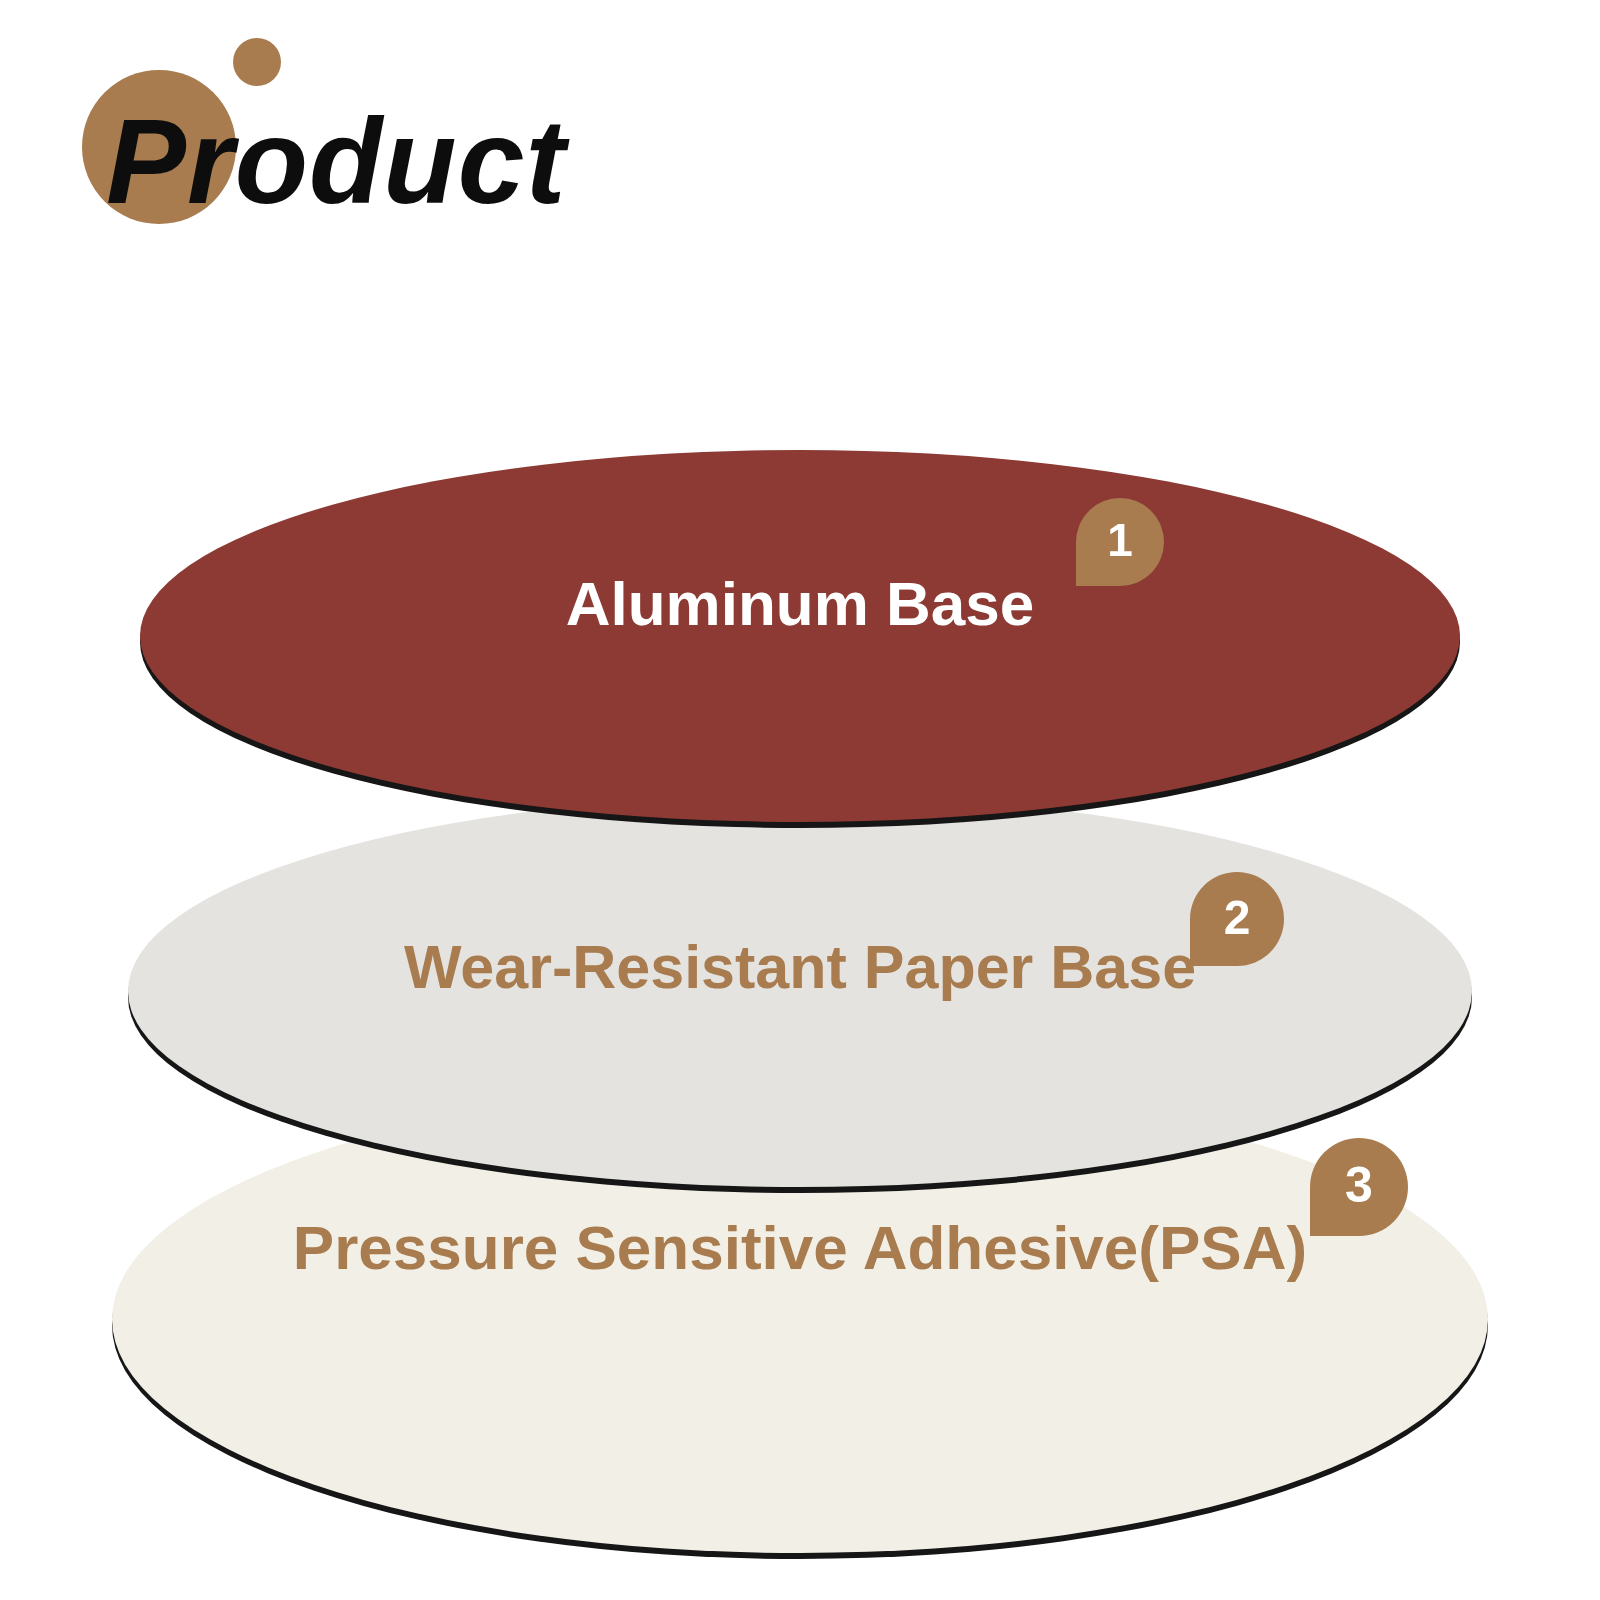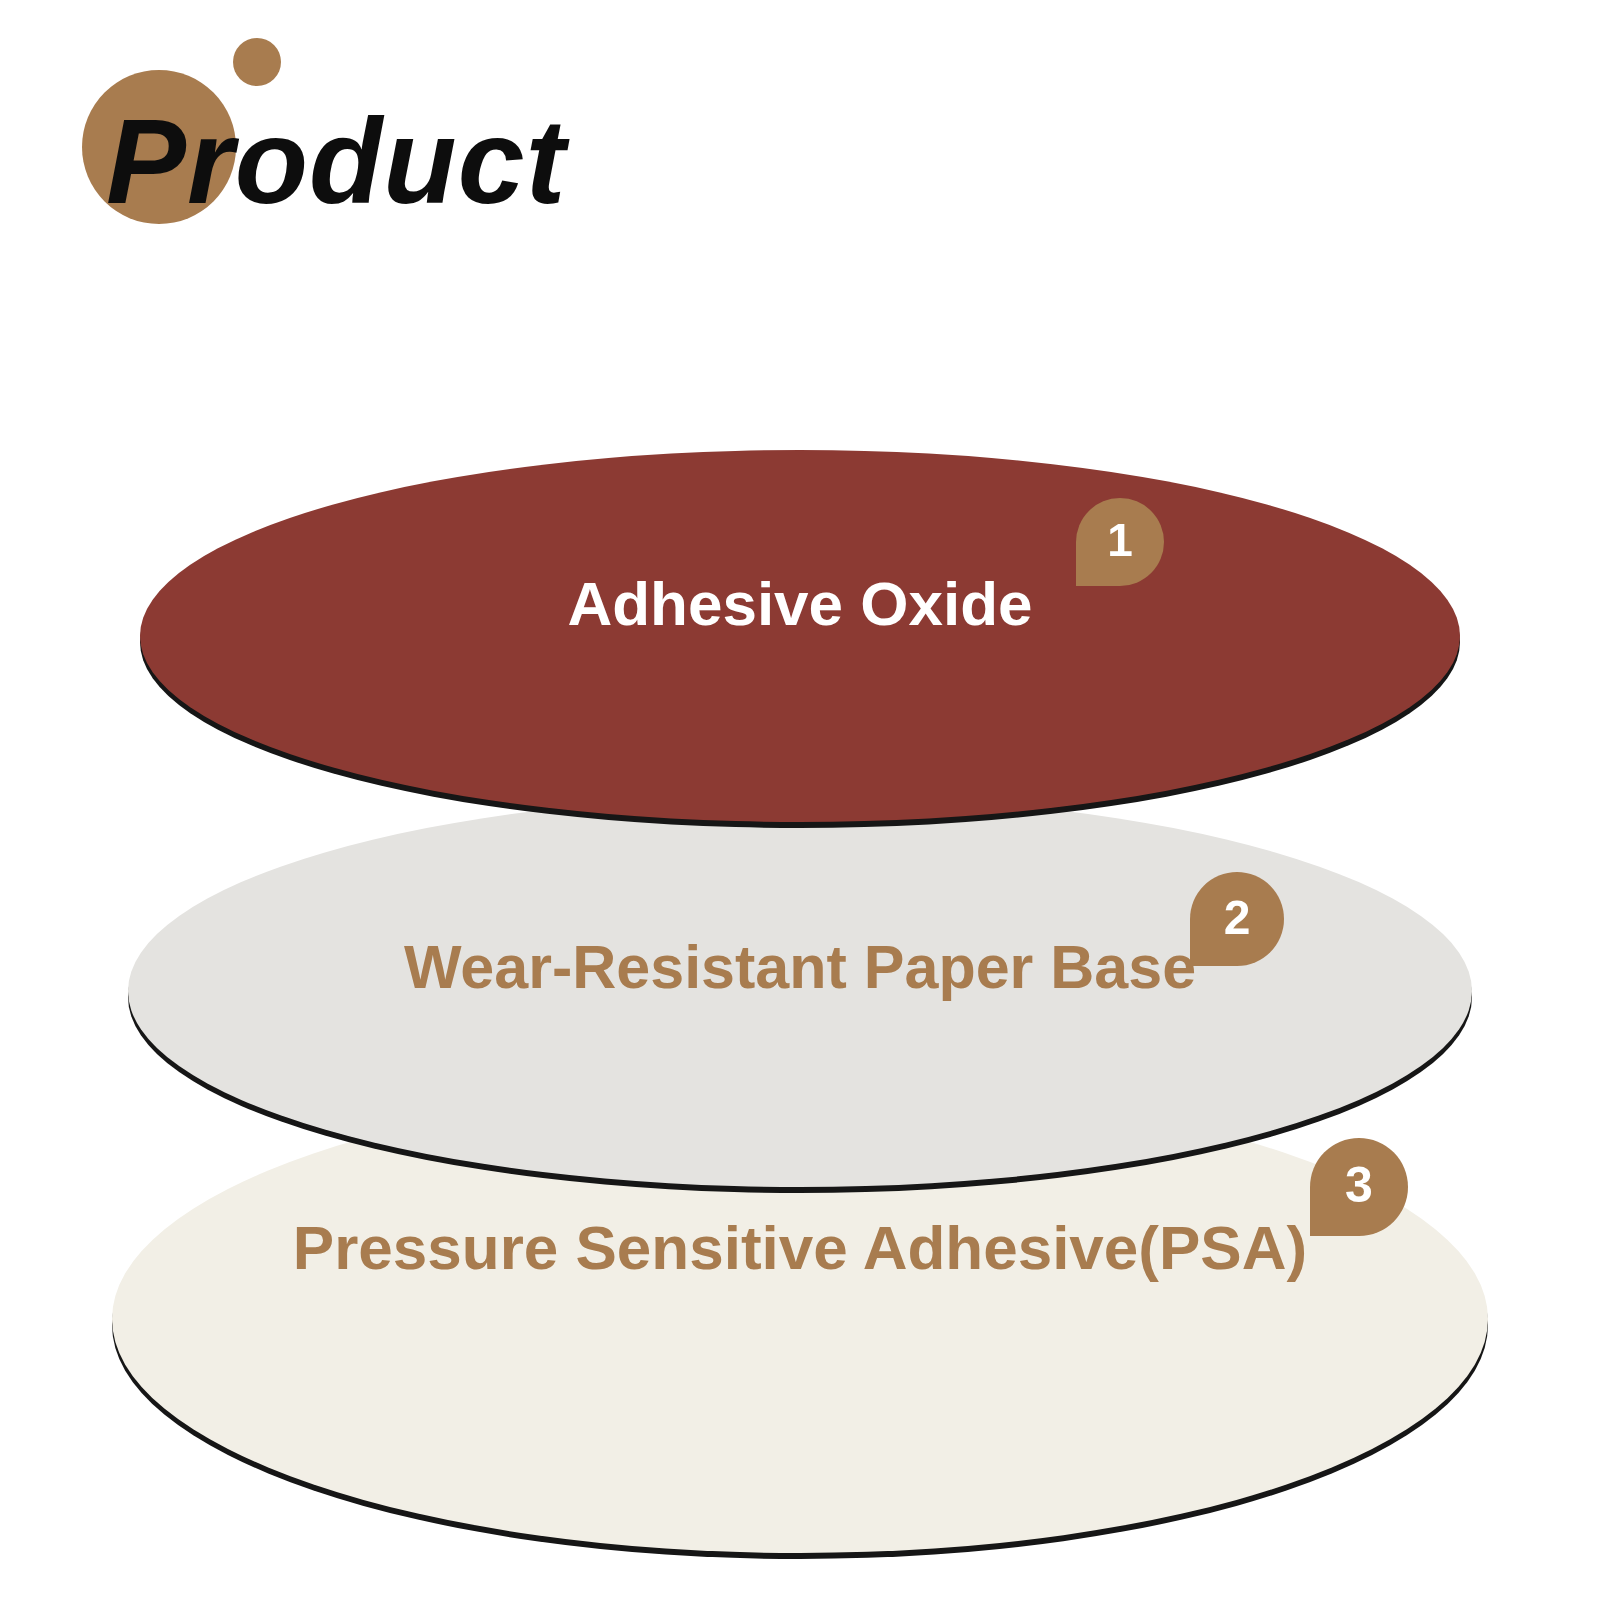--- a/index.html
+++ b/index.html
@@ -70,21 +70,21 @@
 <body>
 
 <div class="canvas">
 
   <span class="deco-circle lg" style="background: rgb(168, 124, 79);"></span>
   <span class="deco-circle sm" style="background: rgb(168, 124, 79);"></span>
 
   <div class="title-line one" style="color: rgb(13, 13, 13);">Product</div>
 
   <div class="disc disc-1" style="background: rgb(140, 58, 51);">
-    <div class="disc-label" style="color: rgb(255, 255, 255);">Adhesive Oxide</div>
+    <div class="disc-label" style="color: rgb(255, 255, 255);">Aluminum Base</div>
   </div>
 
   <div class="disc disc-3" style="background: rgb(242, 239, 230);">
     <div class="disc-label" style="color: rgb(168, 124, 79);">Pressure Sensitive Adhesive(PSA)</div>
   </div>
 
   <div class="disc disc-2" style="background: rgb(228, 227, 224);">
     <div class="disc-label" style="color: rgb(168, 124, 79);">Wear-Resistant Paper Base</div>
   </div>
 

